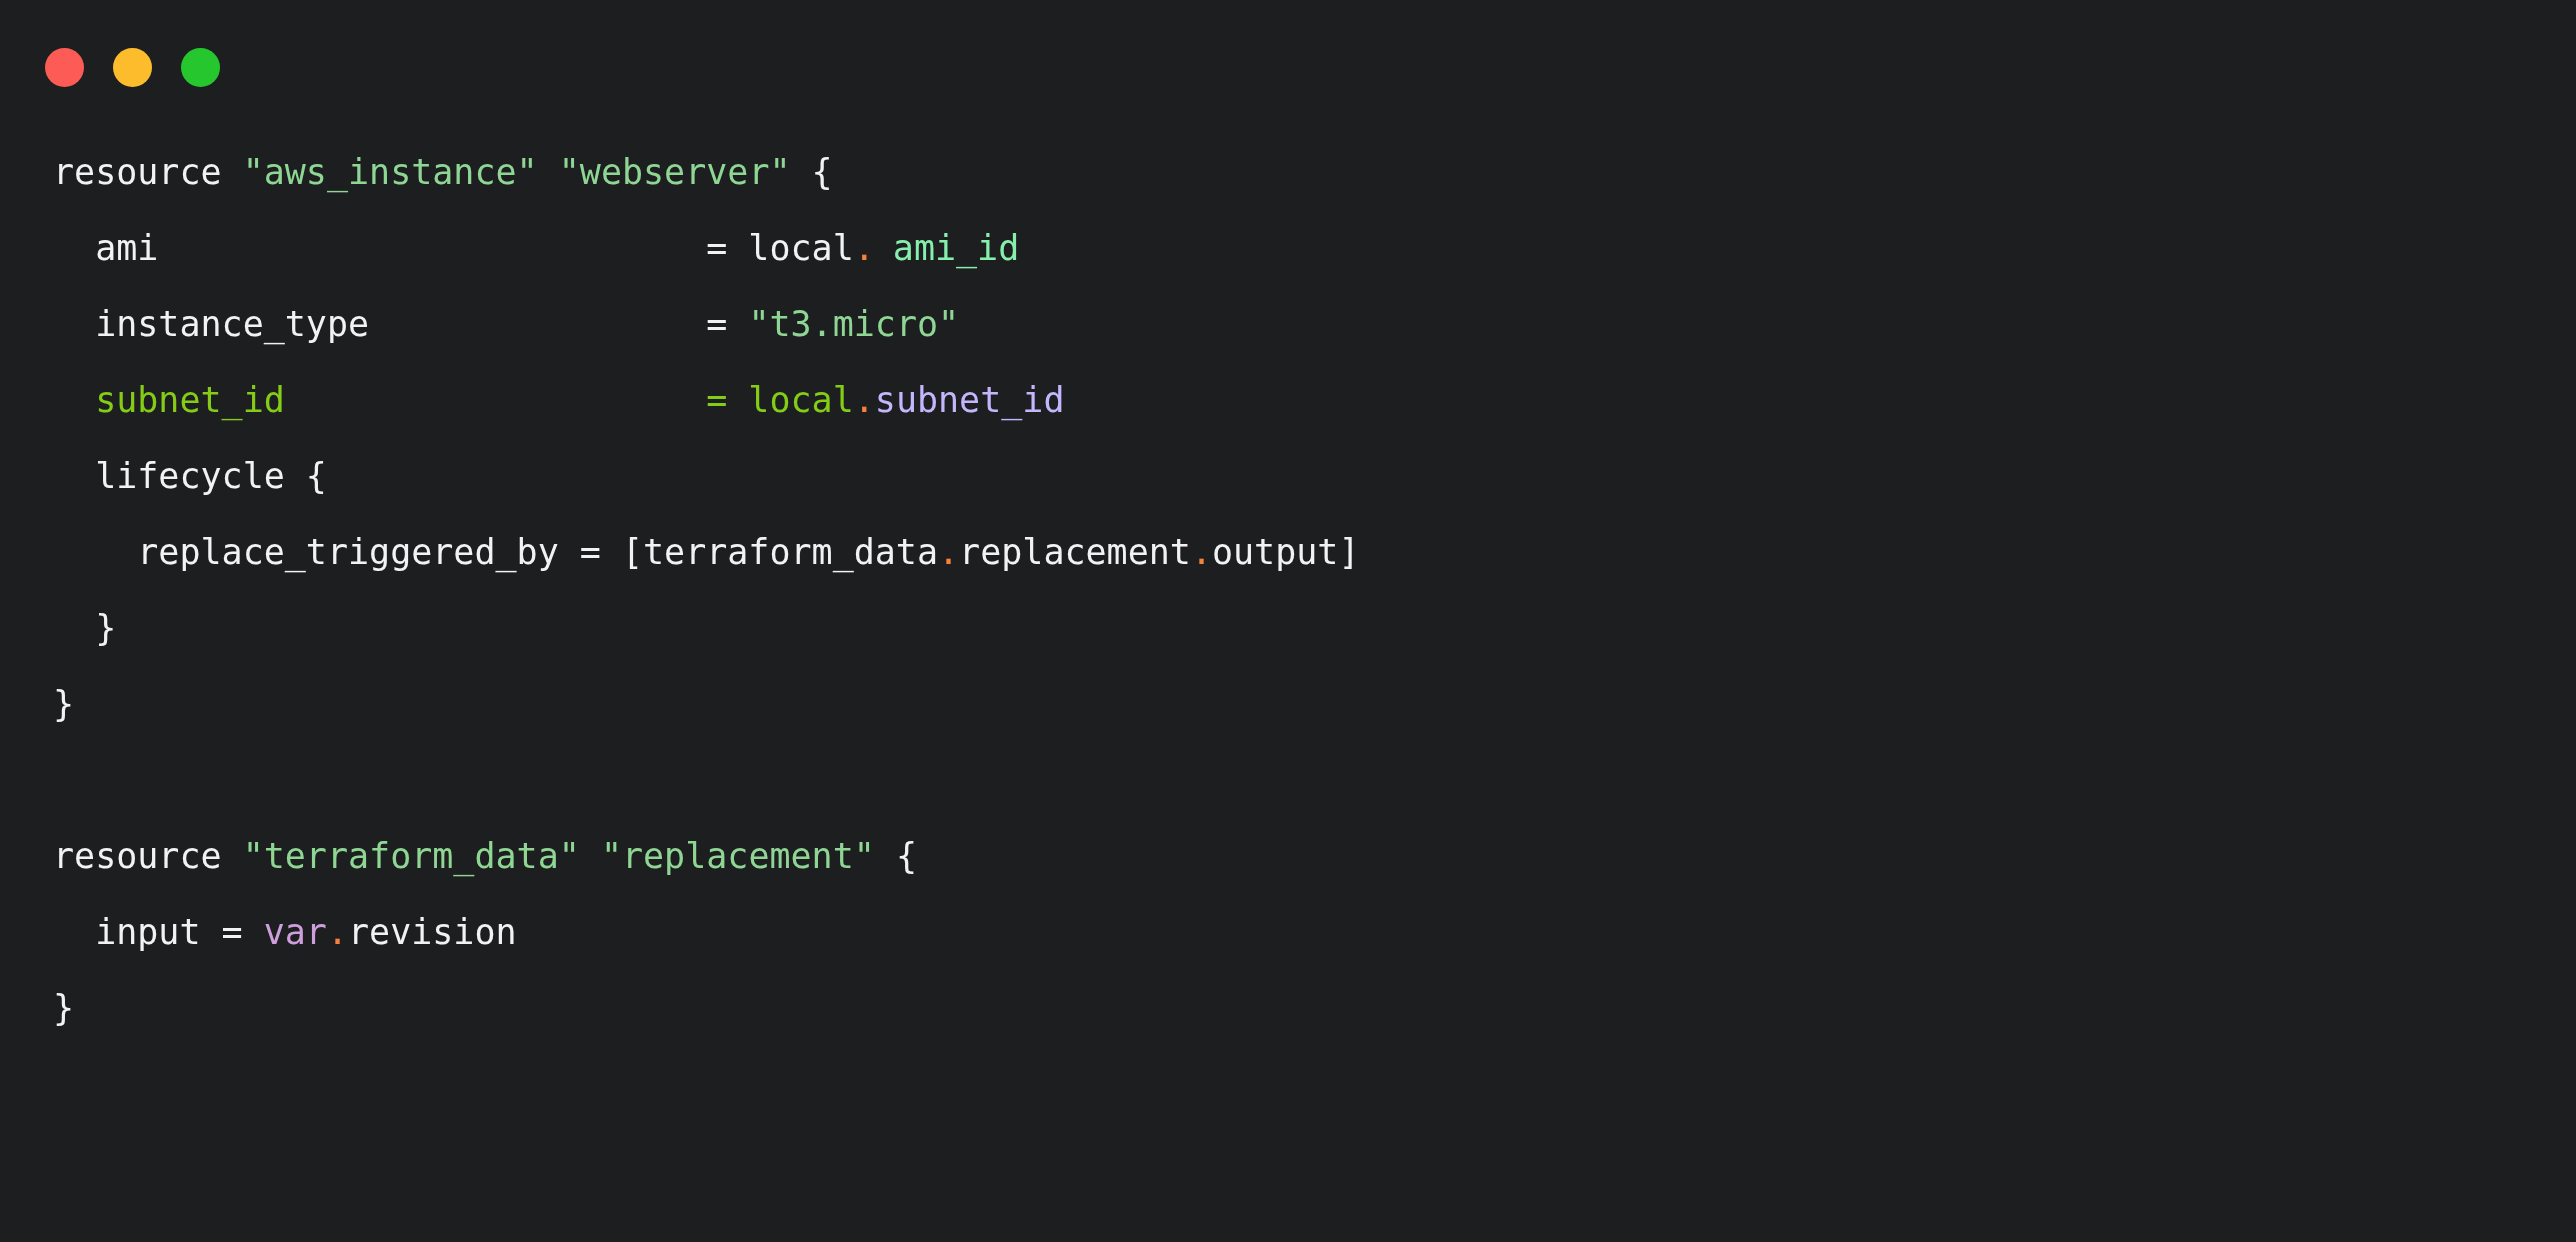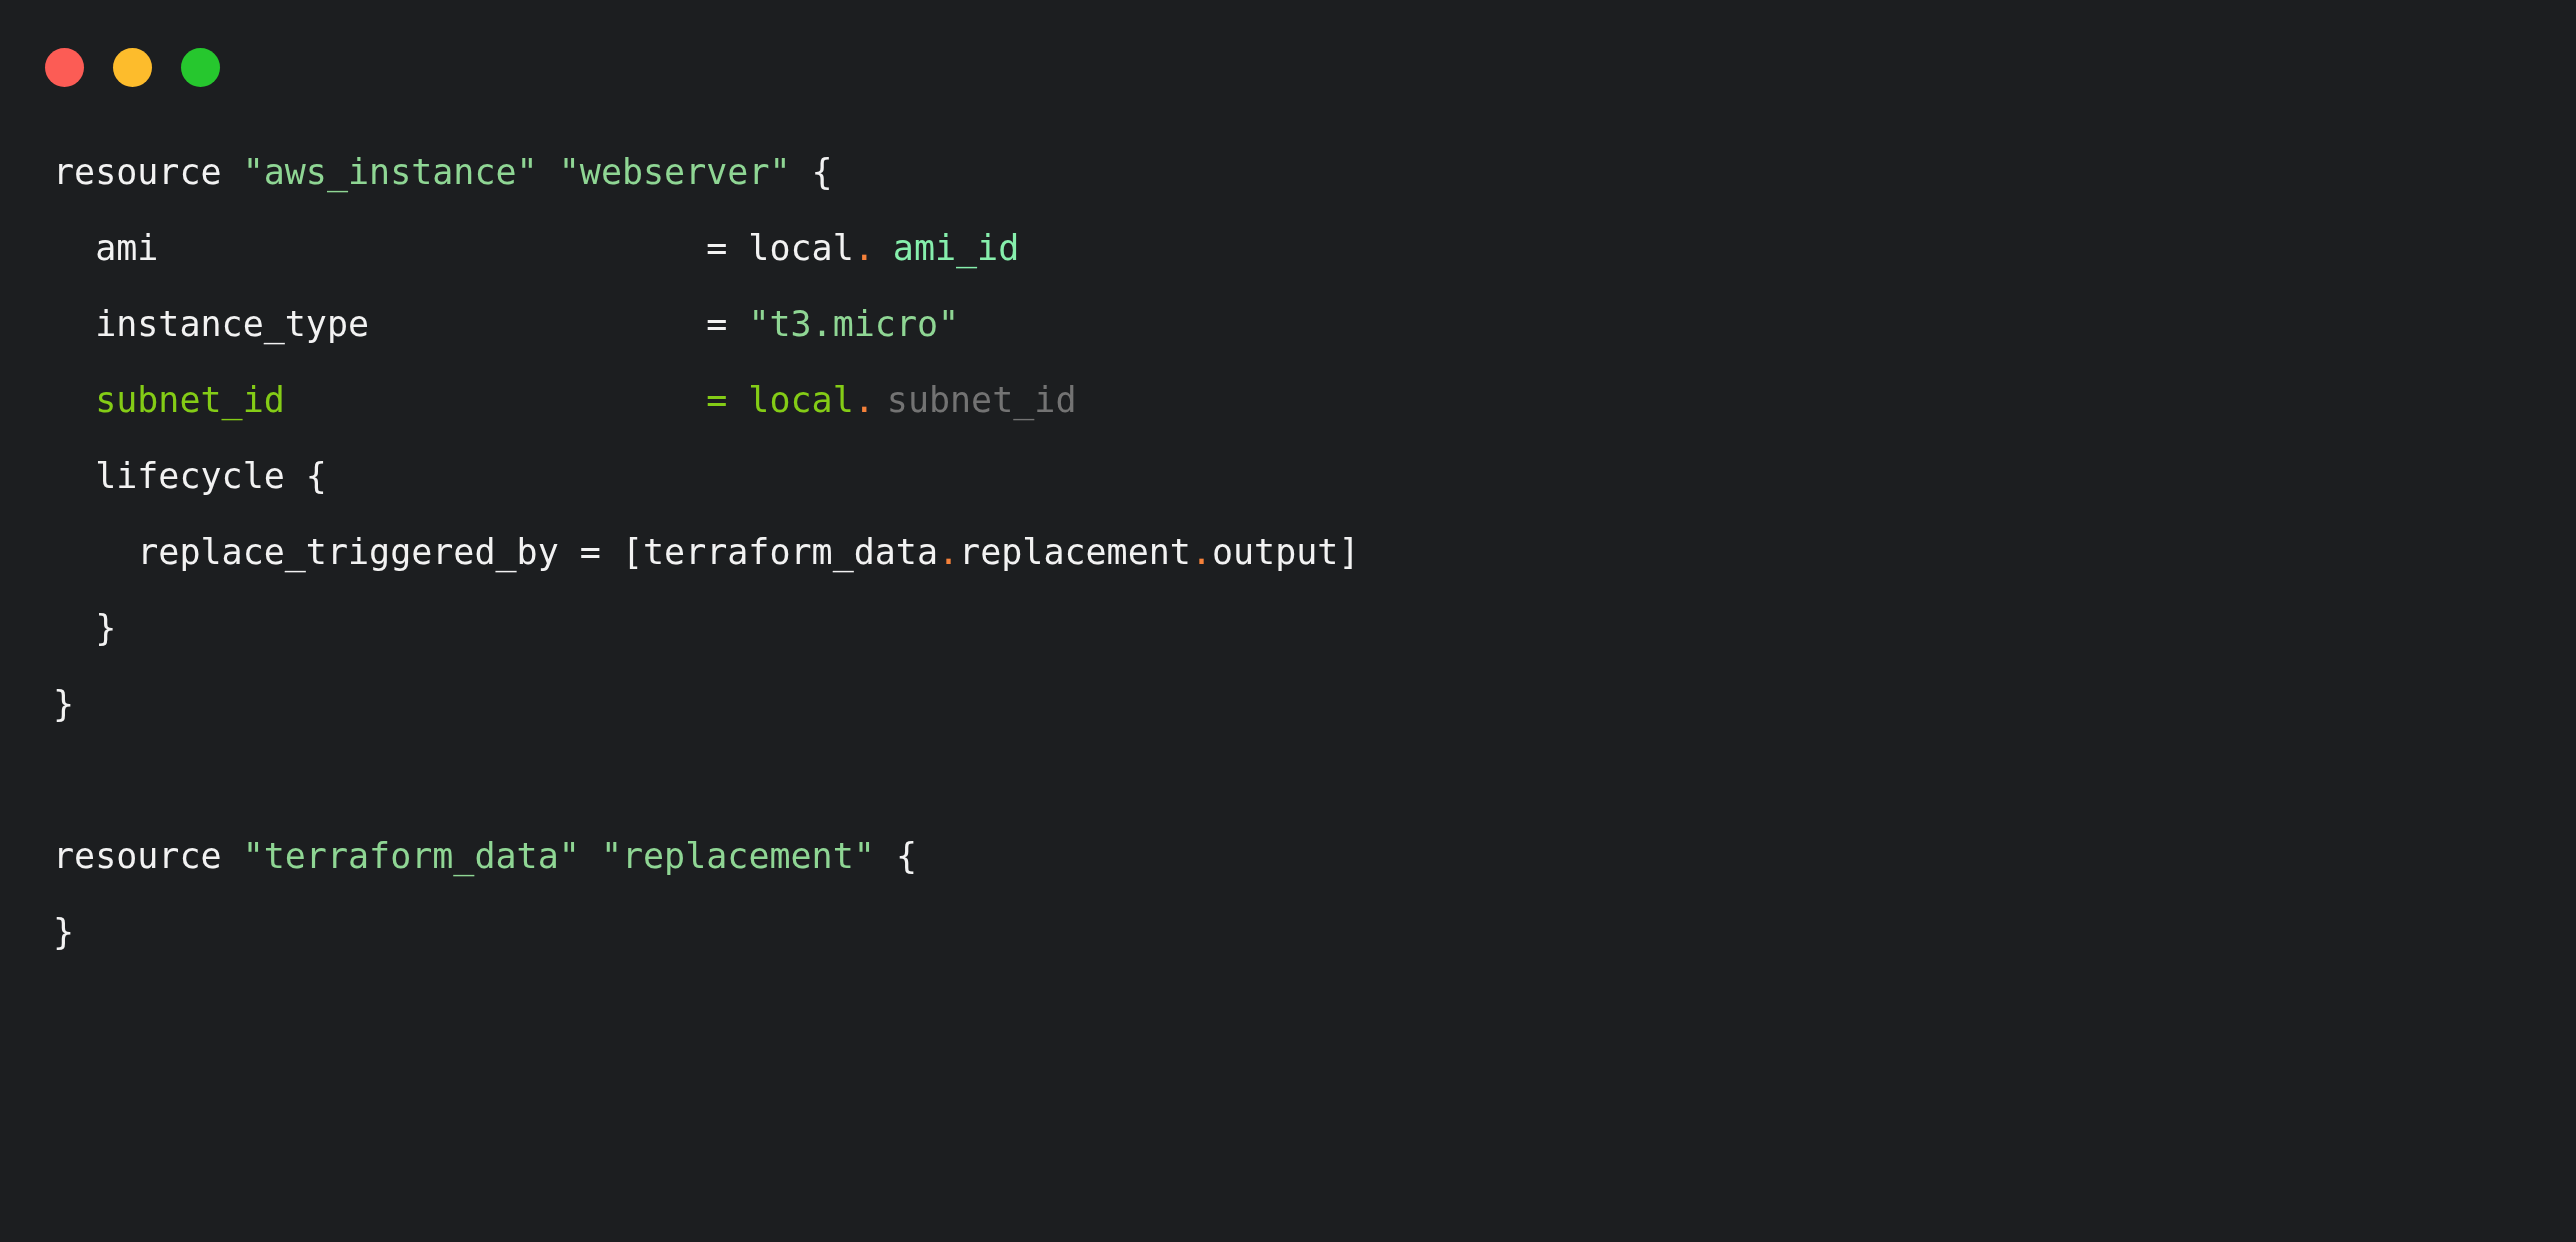--- a/index.html
+++ b/index.html
@@ -92,25 +92,26 @@
       <span class="dot" style="background: rgb(252, 92, 85);"></span>
       <span class="dot" style="background: rgb(253, 188, 44);"></span>
       <span class="dot" style="background: rgb(38, 199, 46);"></span>
     </div>
   </div>
 
   <div class="code">
     <pre class="code-block" id="code-block" style="color: rgb(242, 242, 242);"><span class="line"><span class="tok-plain" style="color: rgb(242, 242, 242);">resource </span><span class="tok-string" style="color: rgb(143, 214, 148);">"aws_instance"</span><span class="tok-plain" style="color: rgb(242, 242, 242);"> </span><span class="tok-string" style="color: rgb(143, 214, 148);">"webserver"</span><span class="tok-plain" style="color: rgb(242, 242, 242);"> {</span>
 </span><span class="line"><span class="tok-plain" style="color: rgb(242, 242, 242);">  ami                          = local</span><span class="tok-dot" style="color: rgb(245, 129, 58);">.</span><span class="tok-plain" style="color: #86efac; margin-left: 18px;">ami_id</span>
 </span><span class="line"><span class="tok-plain" style="color: rgb(242, 242, 242); margin-top: 10px;">  instance_type                = </span><span class="tok-string" style="color: rgb(143, 214, 148);">"t3.micro"</span>
-</span><span class="line"><span class="tok-plain" style="color: #84cc16;">  subnet_id                    = local</span><span class="tok-dot" style="color: rgb(245, 129, 58);">.</span><span class="tok-plain" style="color: #737373; margin-left: 12px;">subnet_id</span>
+</span><span class="line"><span class="tok-plain" style="color: #84cc16;">  subnet_id                    = local</span><span class="tok-dot" style="color: rgb(245, 129, 58);">.</span><span class="tok-plain" style="color: #c4b5fd;">subnet_id</span>
 </span><span class="line"><span class="tok-plain" style="color: rgb(242, 242, 242);">  lifecycle {</span>
 </span><span class="line"><span class="tok-plain" style="color: rgb(242, 242, 242);">    replace_triggered_by = [terraform_data</span><span class="tok-dot" style="color: rgb(245, 129, 58);">.</span><span class="tok-plain" style="color: rgb(242, 242, 242);">replacement</span><span class="tok-dot" style="color: rgb(245, 129, 58);">.</span><span class="tok-plain" style="color: rgb(242, 242, 242);">output]</span>
 </span><span class="line"><span class="tok-plain" style="color: rgb(242, 242, 242);">  }</span>
 </span><span class="line"><span class="tok-plain" style="color: rgb(242, 242, 242);">}</span>
 </span><span class="line blank">
 </span><span class="line"><span class="tok-plain" style="color: rgb(242, 242, 242);">resource </span><span class="tok-string" style="color: rgb(143, 214, 148);">"terraform_data"</span><span class="tok-plain" style="color: rgb(242, 242, 242);"> </span><span class="tok-string" style="color: rgb(143, 214, 148);">"replacement"</span><span class="tok-plain" style="color: rgb(242, 242, 242);"> {</span>
+</span><span class="line"><span class="tok-plain" style="color: rgb(242, 242, 242);">  input = </span><span class="tok-kw" style="color: rgb(207, 159, 221);">var</span><span class="tok-dot" style="color: rgb(245, 129, 58);">.</span><span class="tok-plain" style="color: rgb(242, 242, 242);">revision</span>
 </span><span class="line"><span class="tok-plain" style="color: rgb(242, 242, 242);">}</span>
 </span></pre>
   </div>
 
 </div>
 
 
 </body></html>

